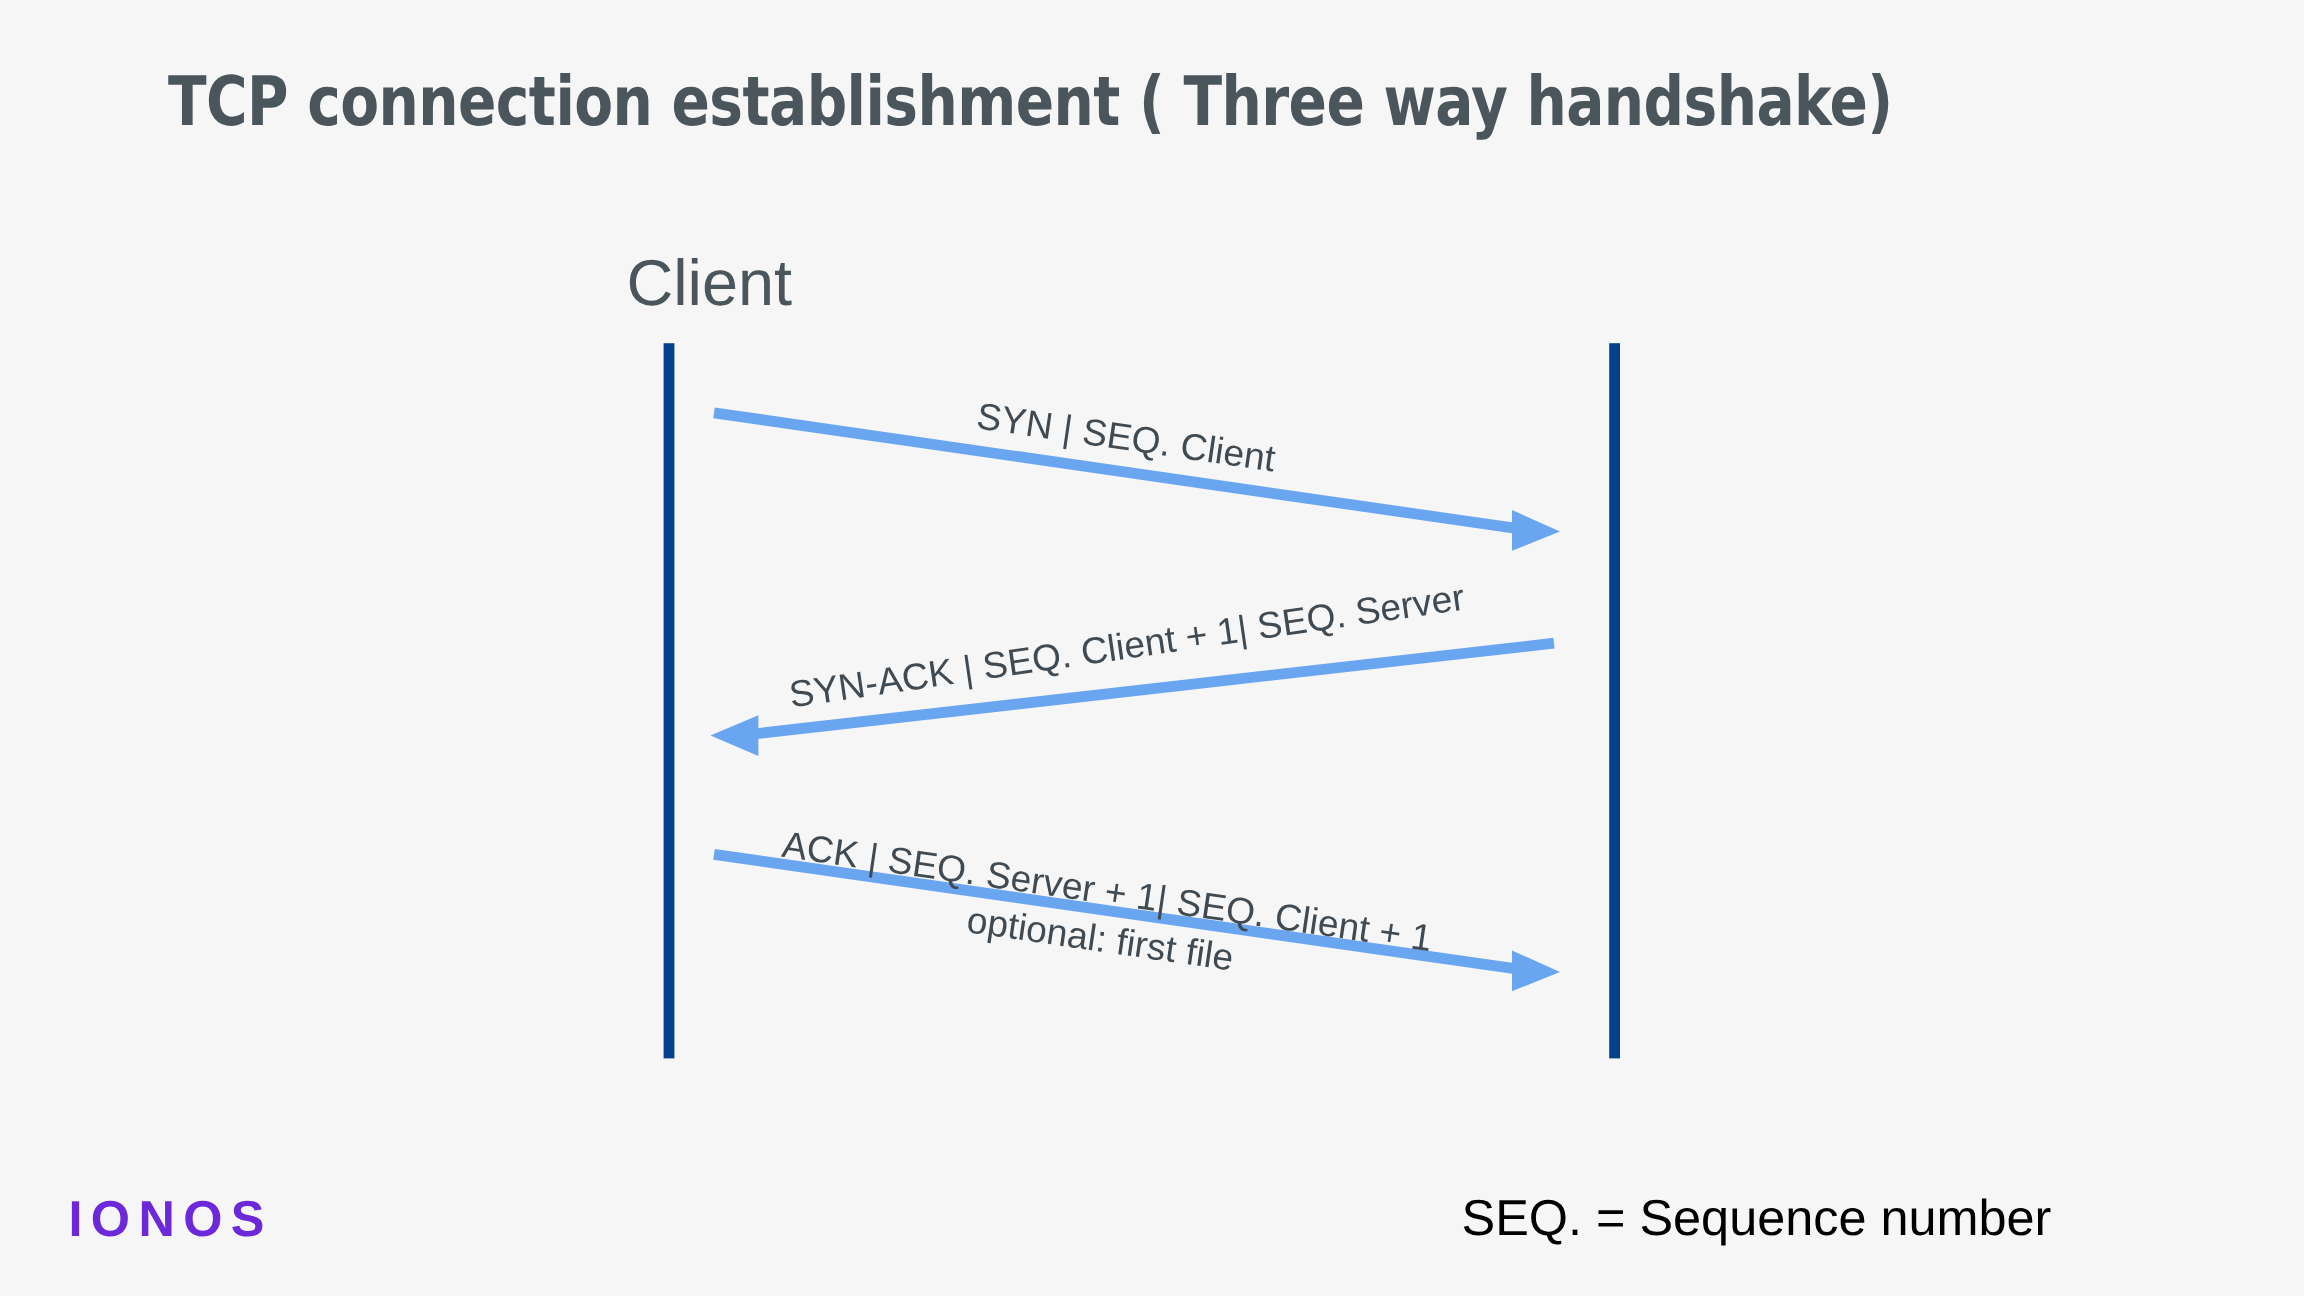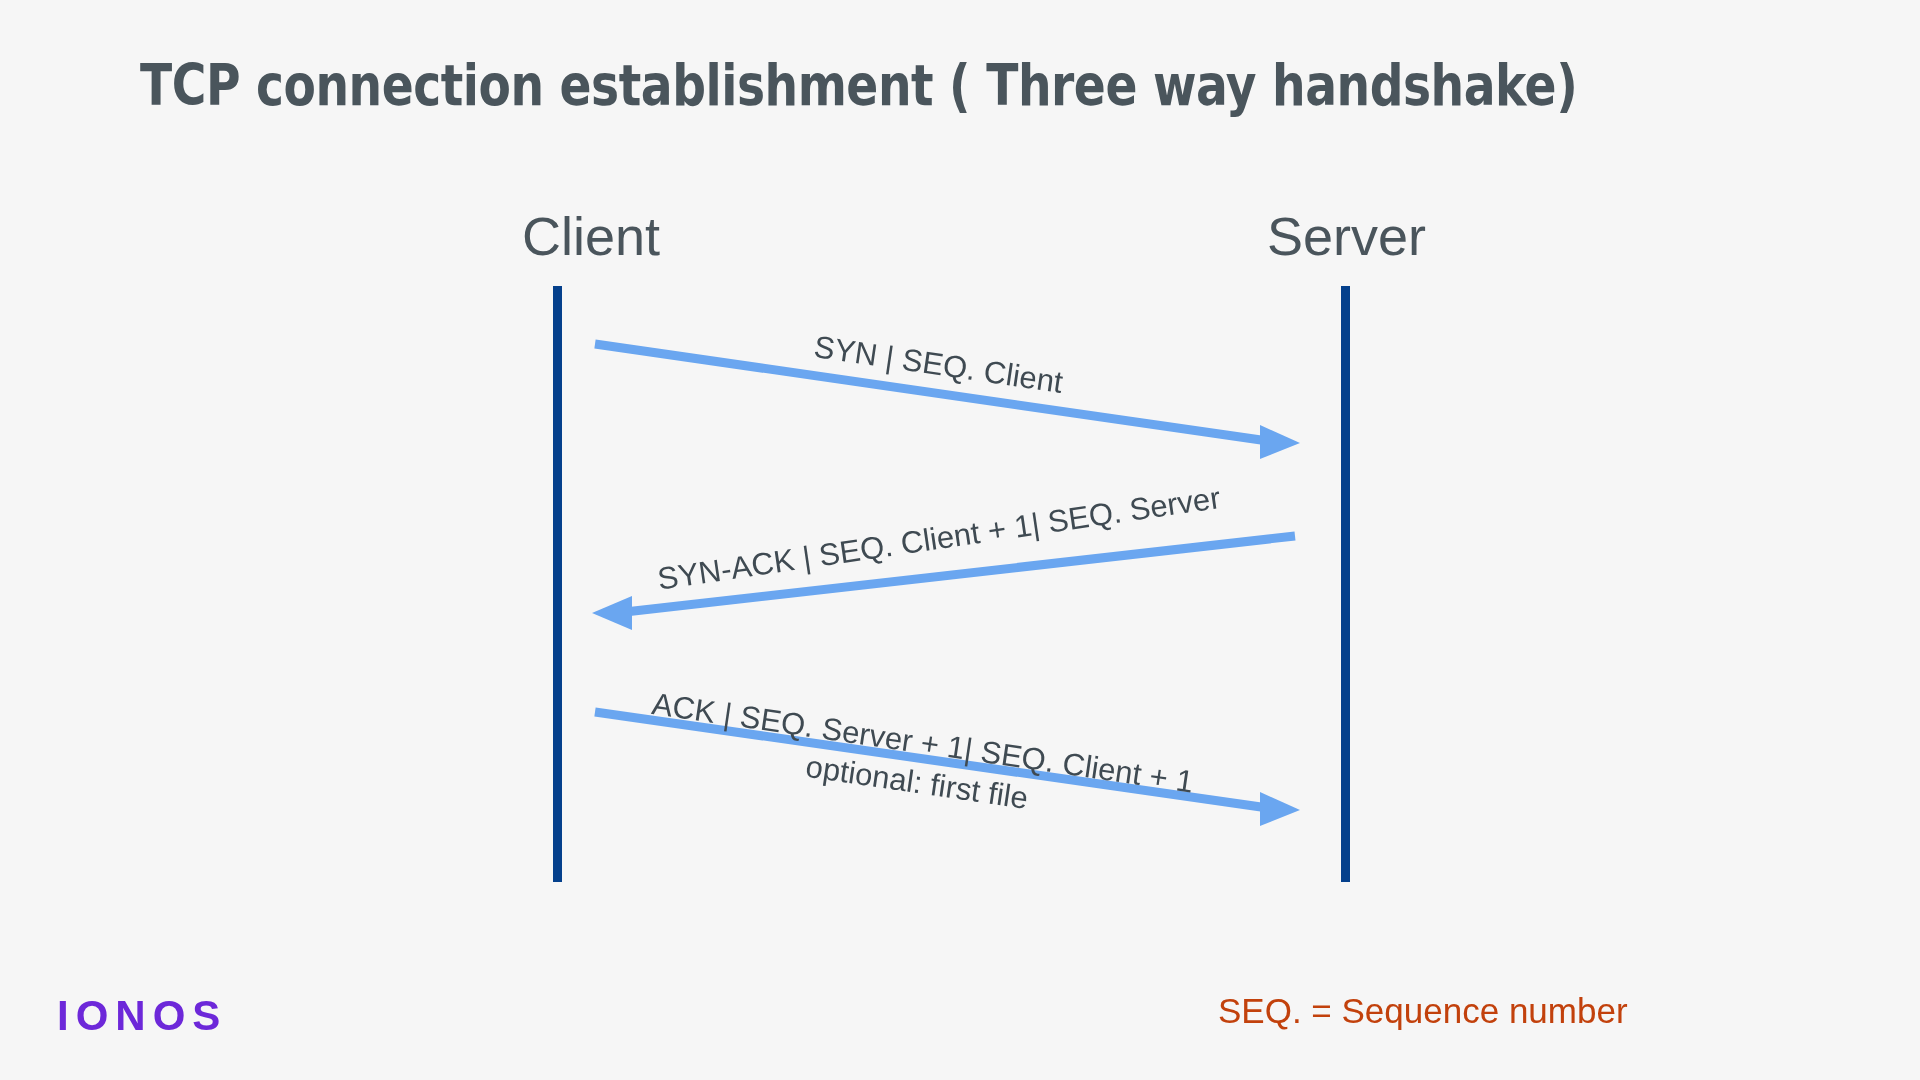--- a/index.html
+++ b/index.html
@@ -113,36 +113,35 @@
     font-size: 42px;
     font-weight: bold;
     color: #6d28d9;
     letter-spacing: 7px;
     font-family: "Liberation Sans", sans-serif;
   }
   #legend-note {
     position: absolute;
     left: 1218px;
     top: 991px;
-    font-size: 35px;
-    color: #c2410c;
+    font-size: 42px;
+    color: #000000;
     white-space: nowrap;
     font-family: "Liberation Sans", sans-serif;
   }
 </style>
 </head>
 <body>
 
 <div id="stage">
 
   <div id="diagram-title">TCP connection establishment ( Three way handshake)</div>
 
   <div class="actor-label" id="actor-label-client">Client</div>
 
-  <div class="actor-label" id="actor-label-server">Server</div>
 
   <div class="lifeline" id="lifeline-client"></div>
 
   <div class="lifeline" id="lifeline-server"></div>
 
   <svg id="arrow-layer" width="1920" height="1080" viewBox="0 0 1920 1080">
 
     <g>
       <line x1="595" y1="344" x2="1268" y2="441" stroke="#6AA6F0" stroke-width="9" stroke-linecap="butt"></line>
       <polygon points="1260,425 1300,443 1260,459" fill="#6AA6F0"></polygon>

